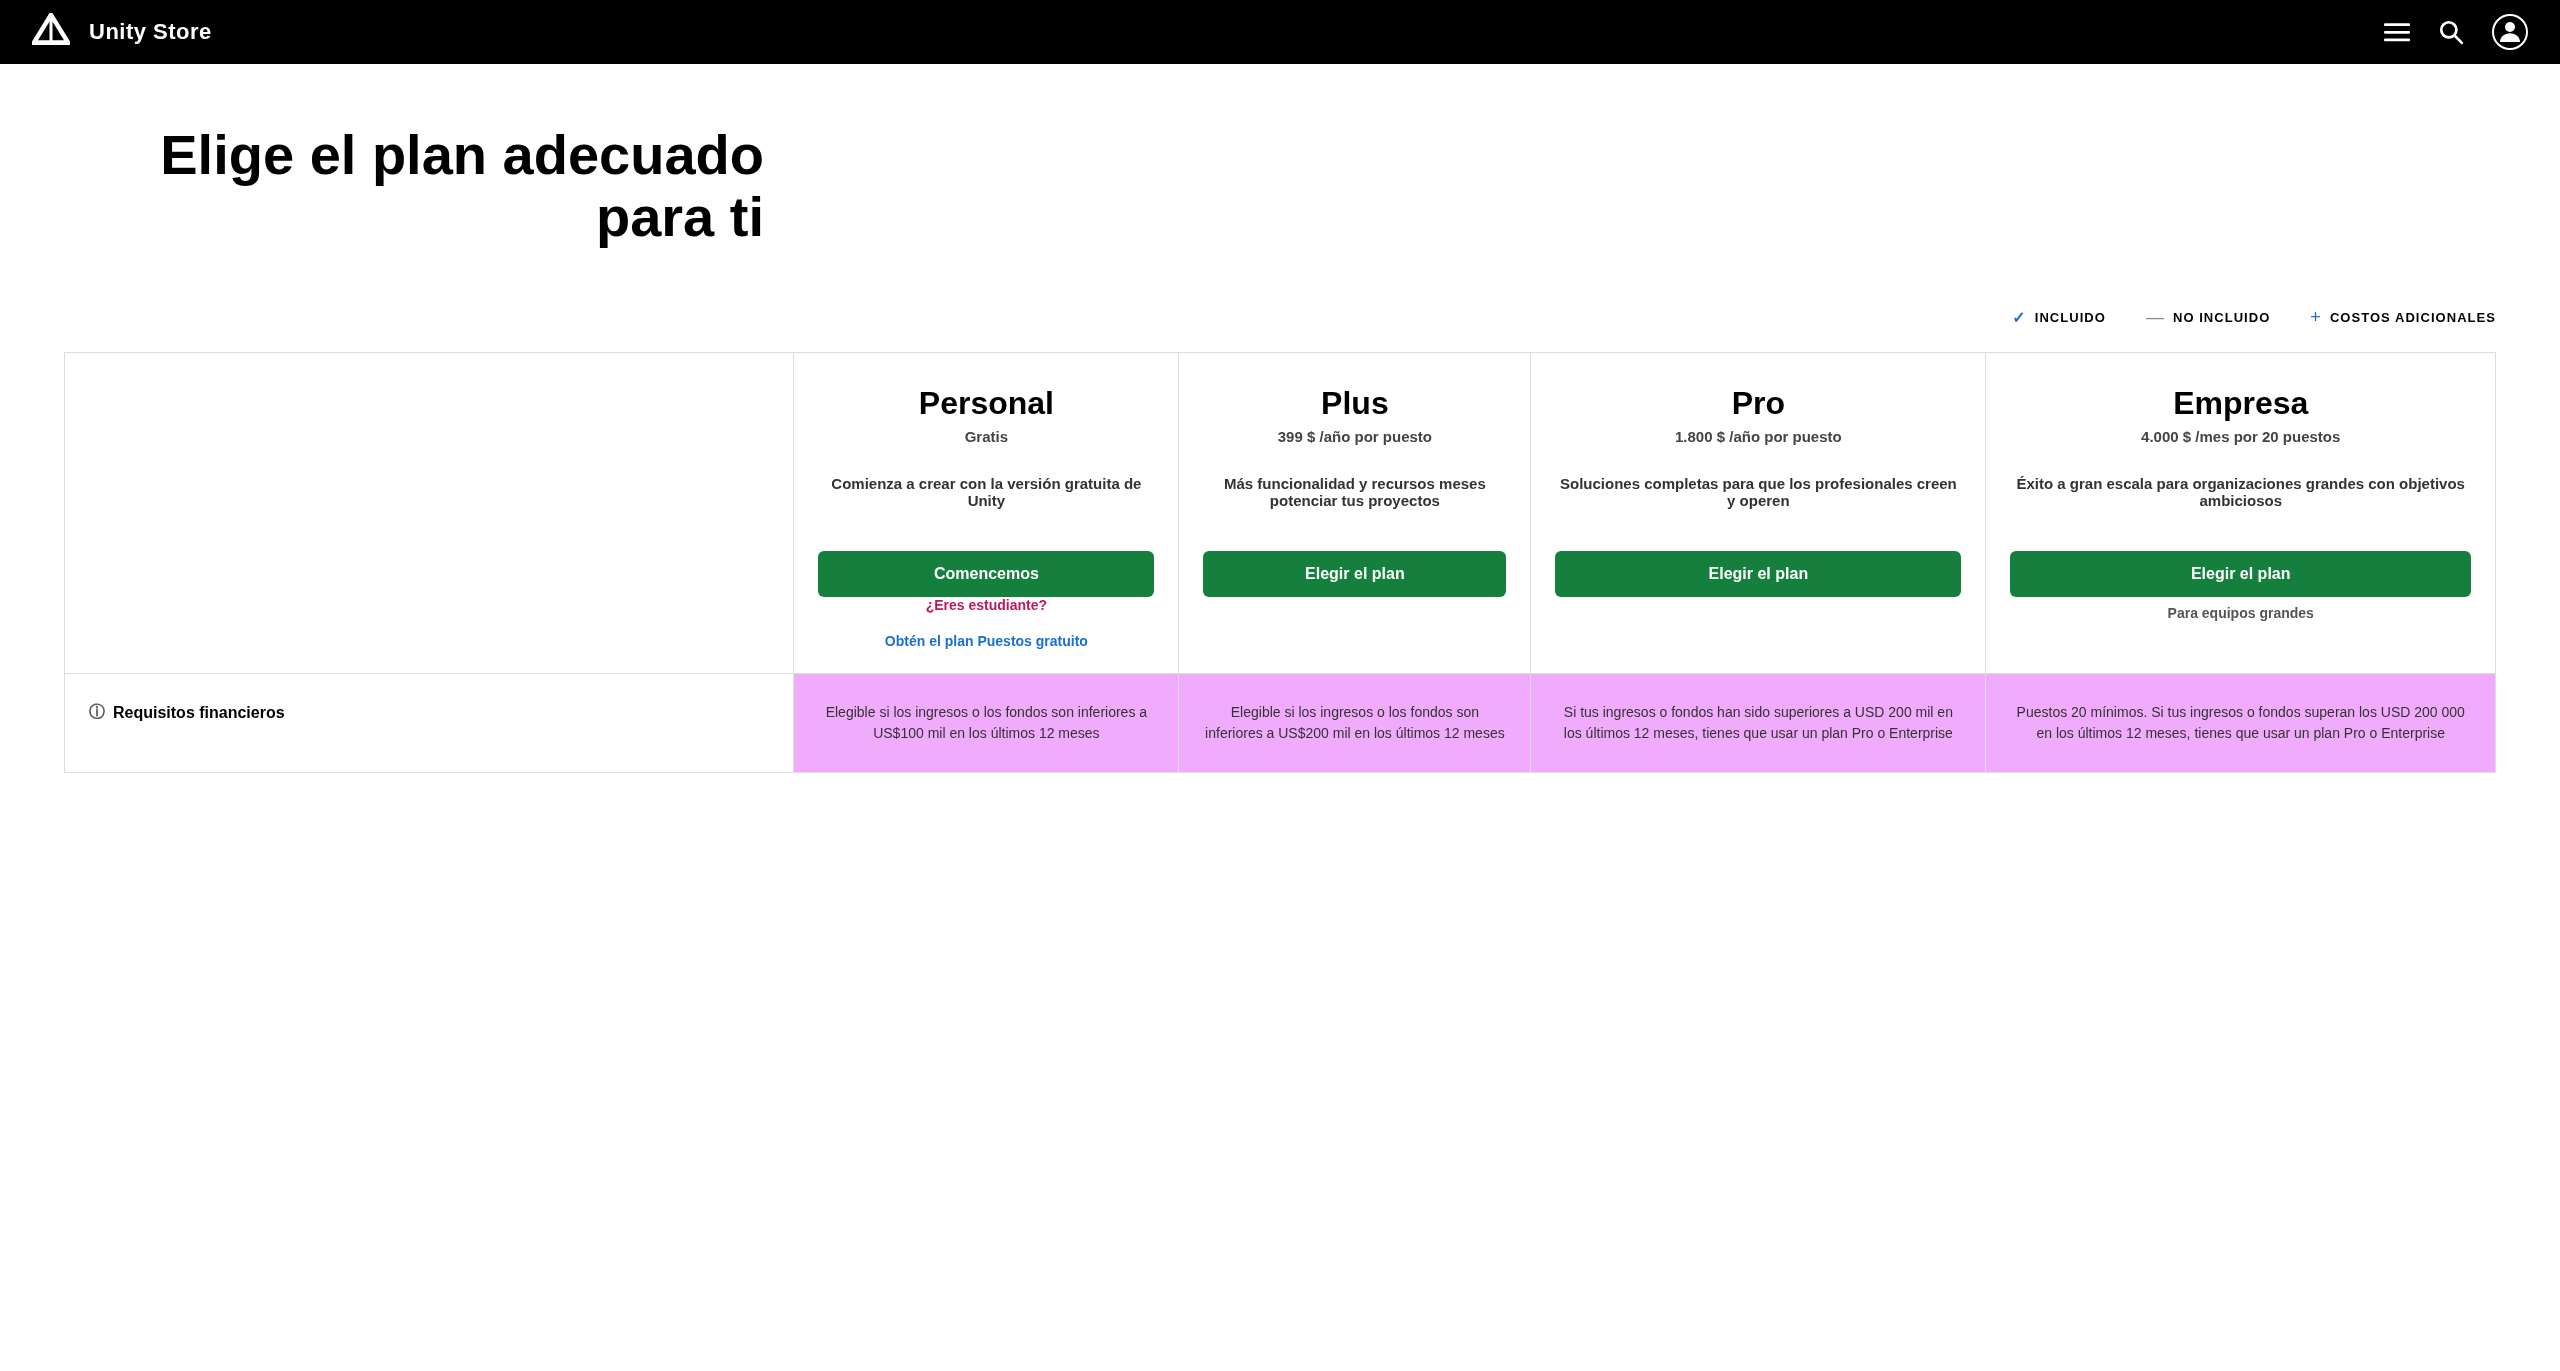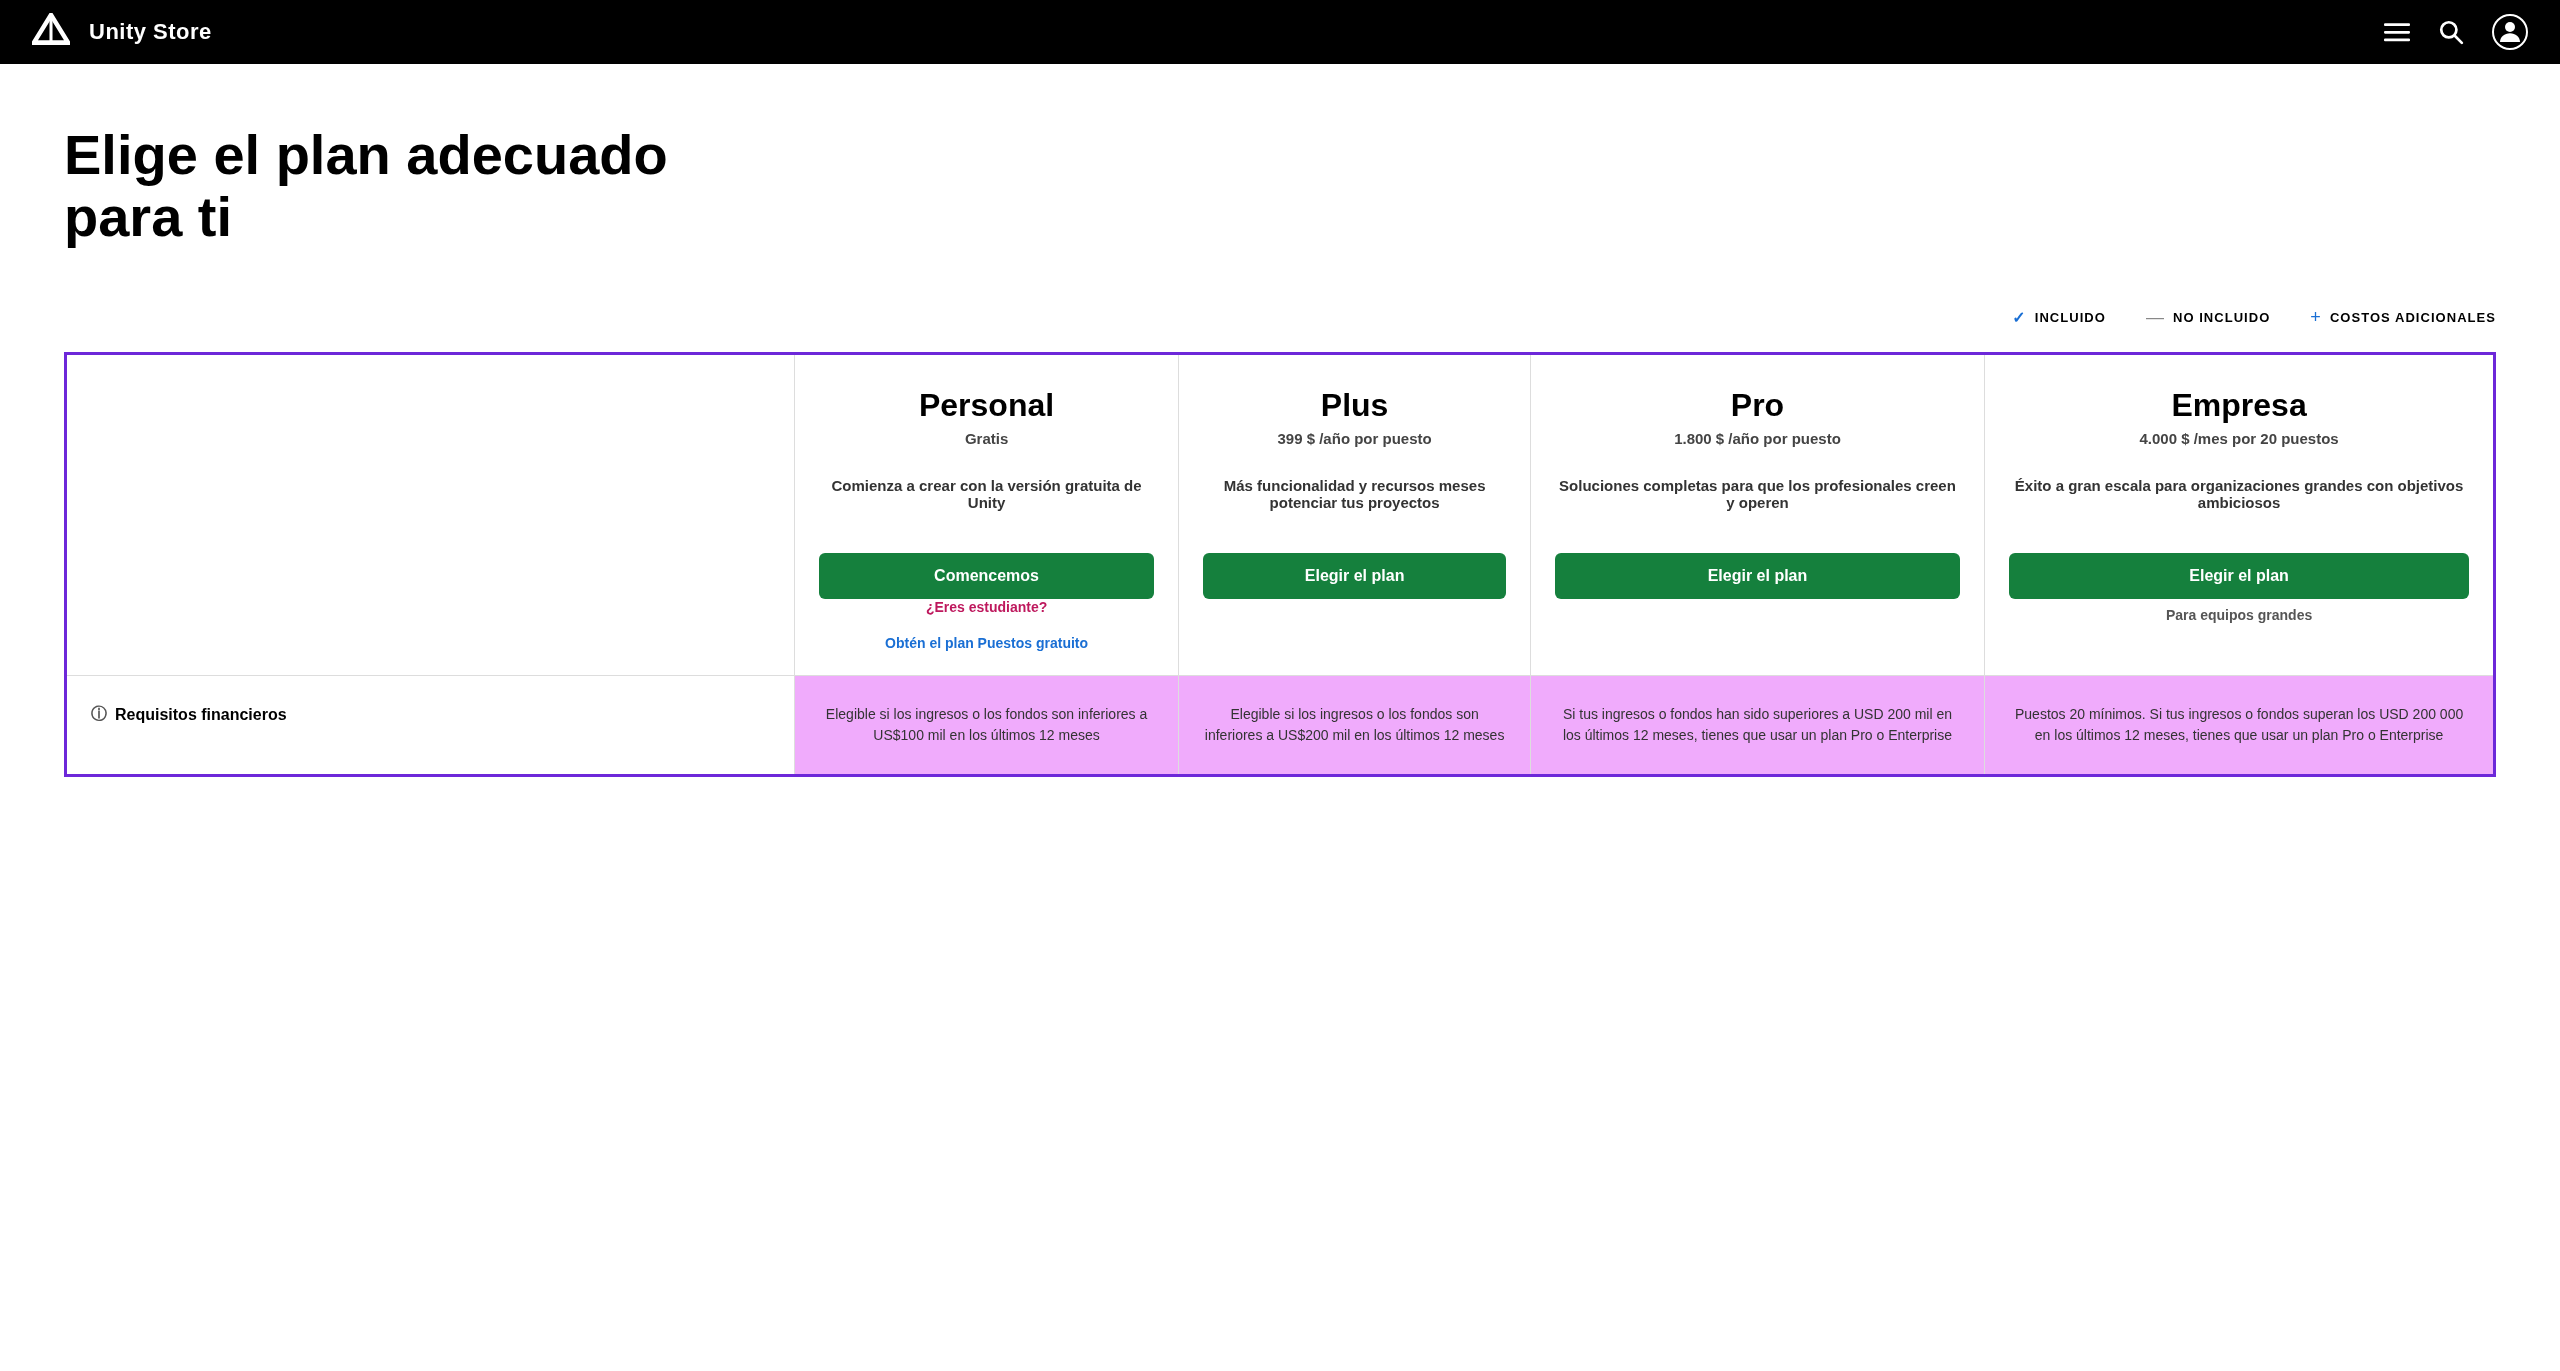--- a/index.html
+++ b/index.html
@@ -30,39 +30,39 @@
     .nav-icon svg { width: 26px; height: 26px; fill: #fff; }
     .avatar-circle {
       width: 36px; height: 36px; border-radius: 50%;
       border: 2px solid #fff; display: flex; align-items: center; justify-content: center;
       cursor: pointer;
     }
     .avatar-circle svg { width: 30px; height: 30px; fill: #fff; }
 
     
     .main-content { padding: 60px 64px 80px; }
-    .page-title { font-size: 56px; font-weight: 800; line-height: 1.1; margin-bottom: 60px; max-width: 700px; }
+    .page-title { font-size: 56px; font-weight: 800; line-height: 1.1; margin-bottom: 60px; max-width: 700px; text-align: right; }
 
     
     .legend {
       display: flex; align-items: center; gap: 40px;
       justify-content: flex-end;
       margin-bottom: 24px;
       font-size: 13px; font-weight: 600; letter-spacing: 0.08em; text-transform: uppercase; color: #000;
     }
     .legend-item { display: flex; align-items: center; gap: 8px; }
     .legend-check { color: #1a6fd4; font-size: 16px; }
     .legend-dash { color: #888; font-size: 18px; font-weight: 300; }
     .legend-plus { color: #1a6fd4; font-size: 18px; font-weight: 300; }
 
     
     .pricing-table {
       width: 100%;
       border-collapse: collapse;
-      border: 3px solid #6d28d9;
+      border: 1px solid #6d28d9;
     }
     .pricing-table th, .pricing-table td {
       border: 1px solid #ddd;
       vertical-align: top;
       padding: 28px 24px;
       text-align: center;
     }
     .pricing-table th:first-child, .pricing-table td:first-child {
       text-align: left;
       width: 30%;

